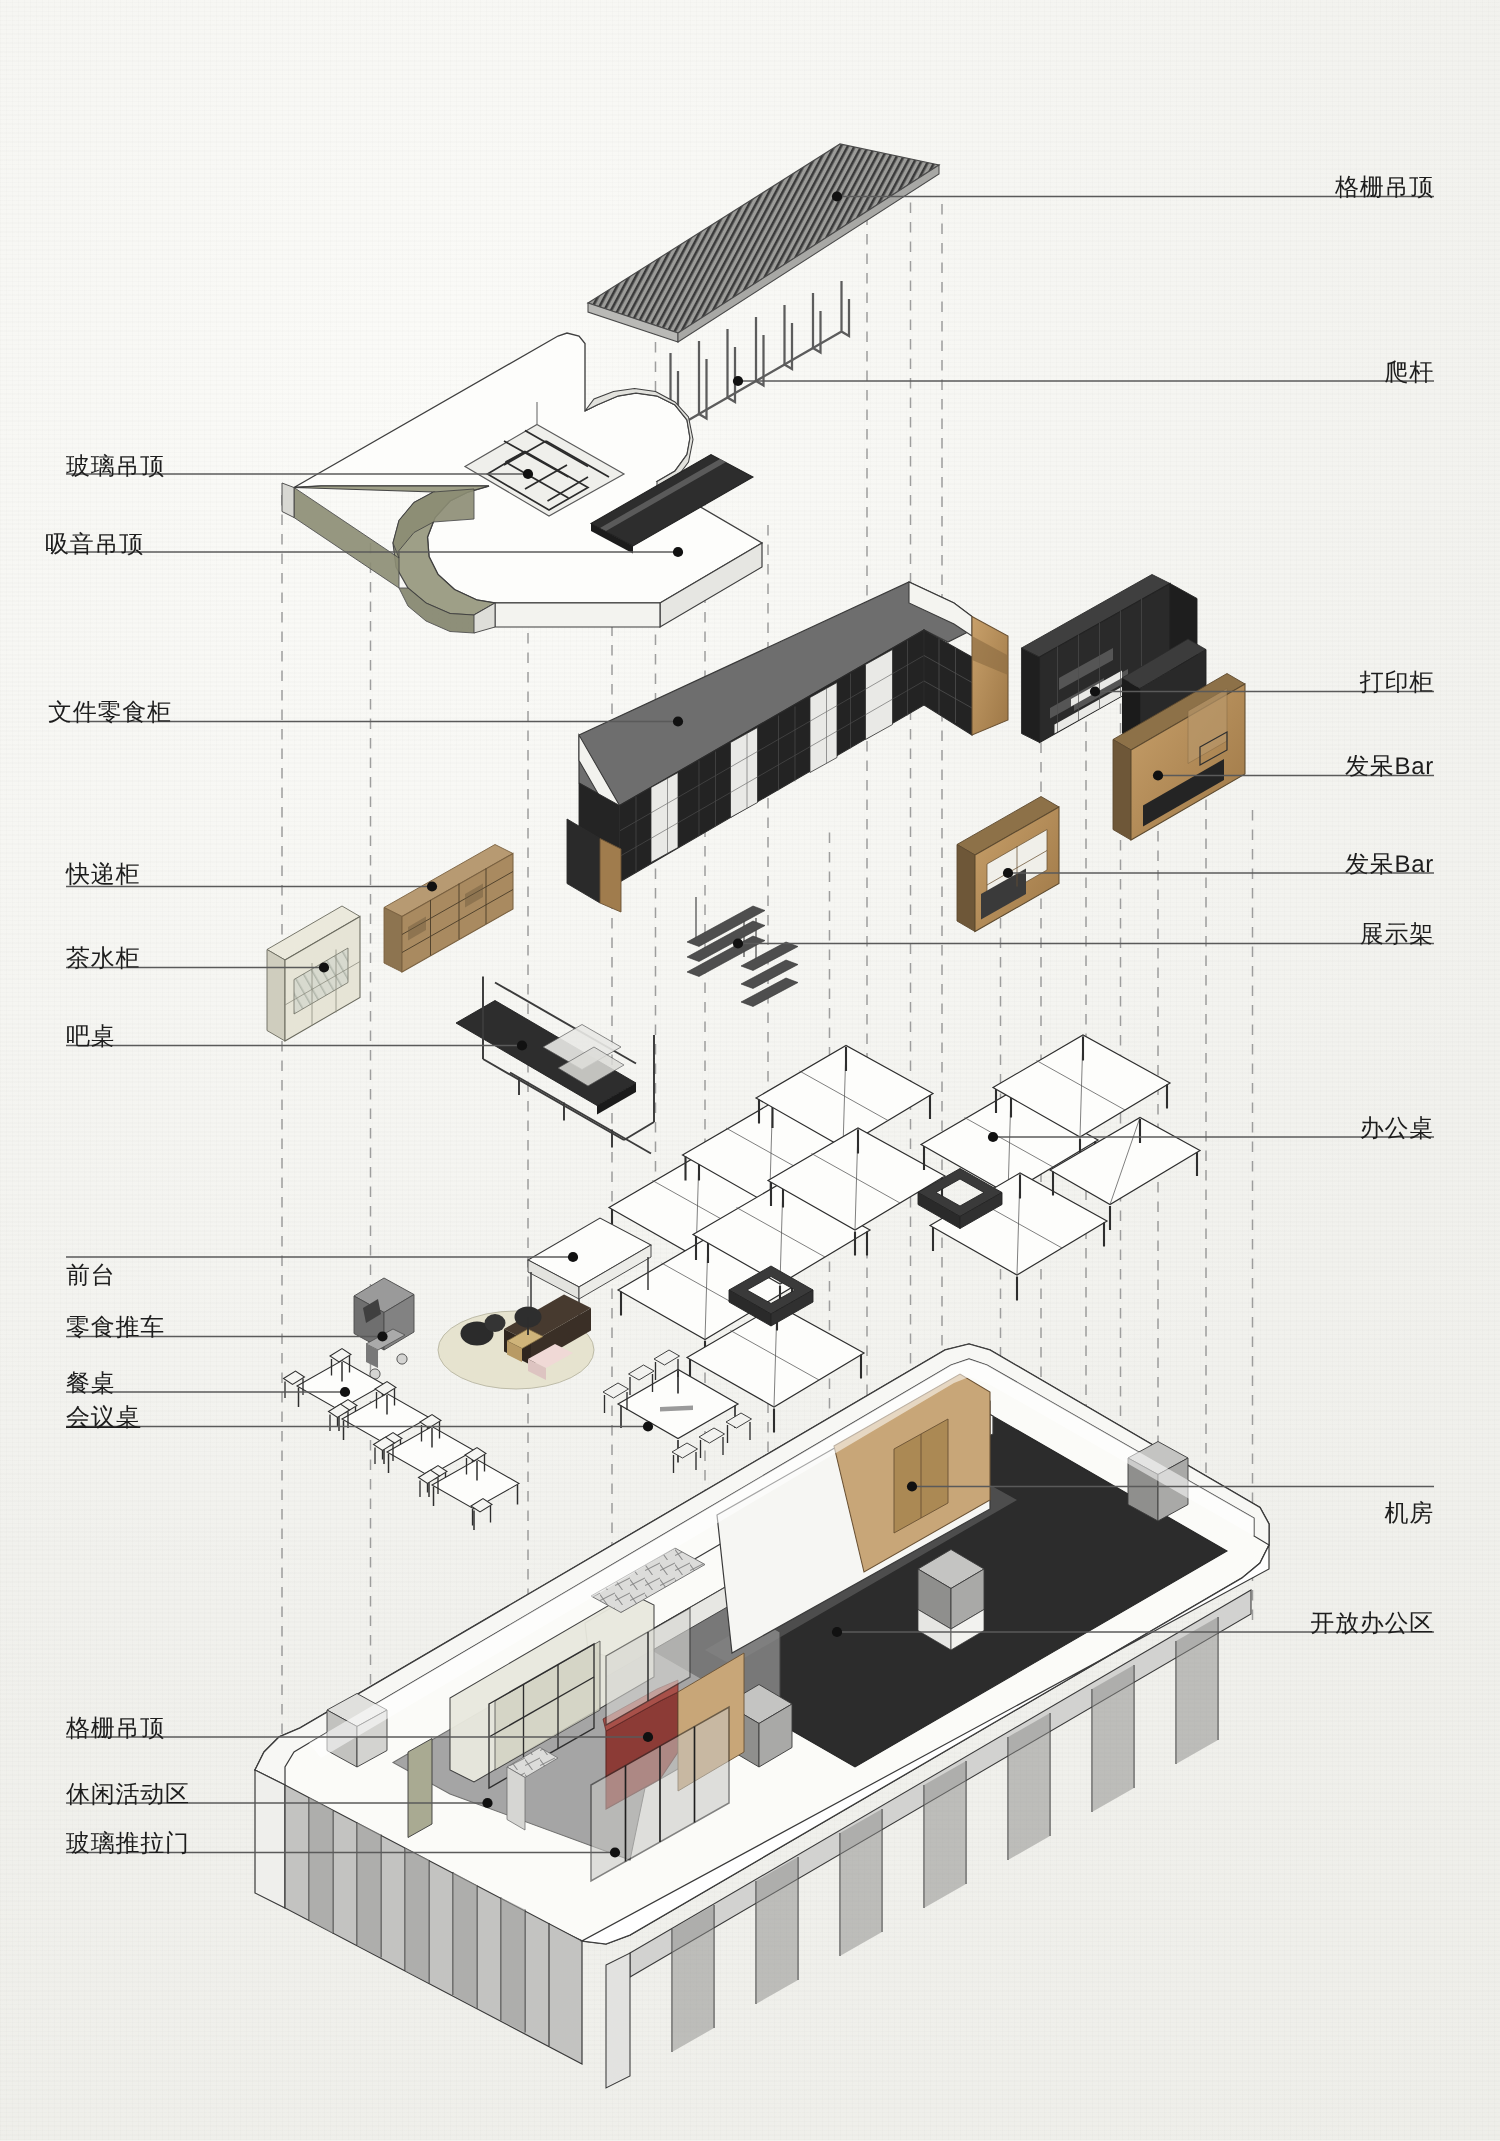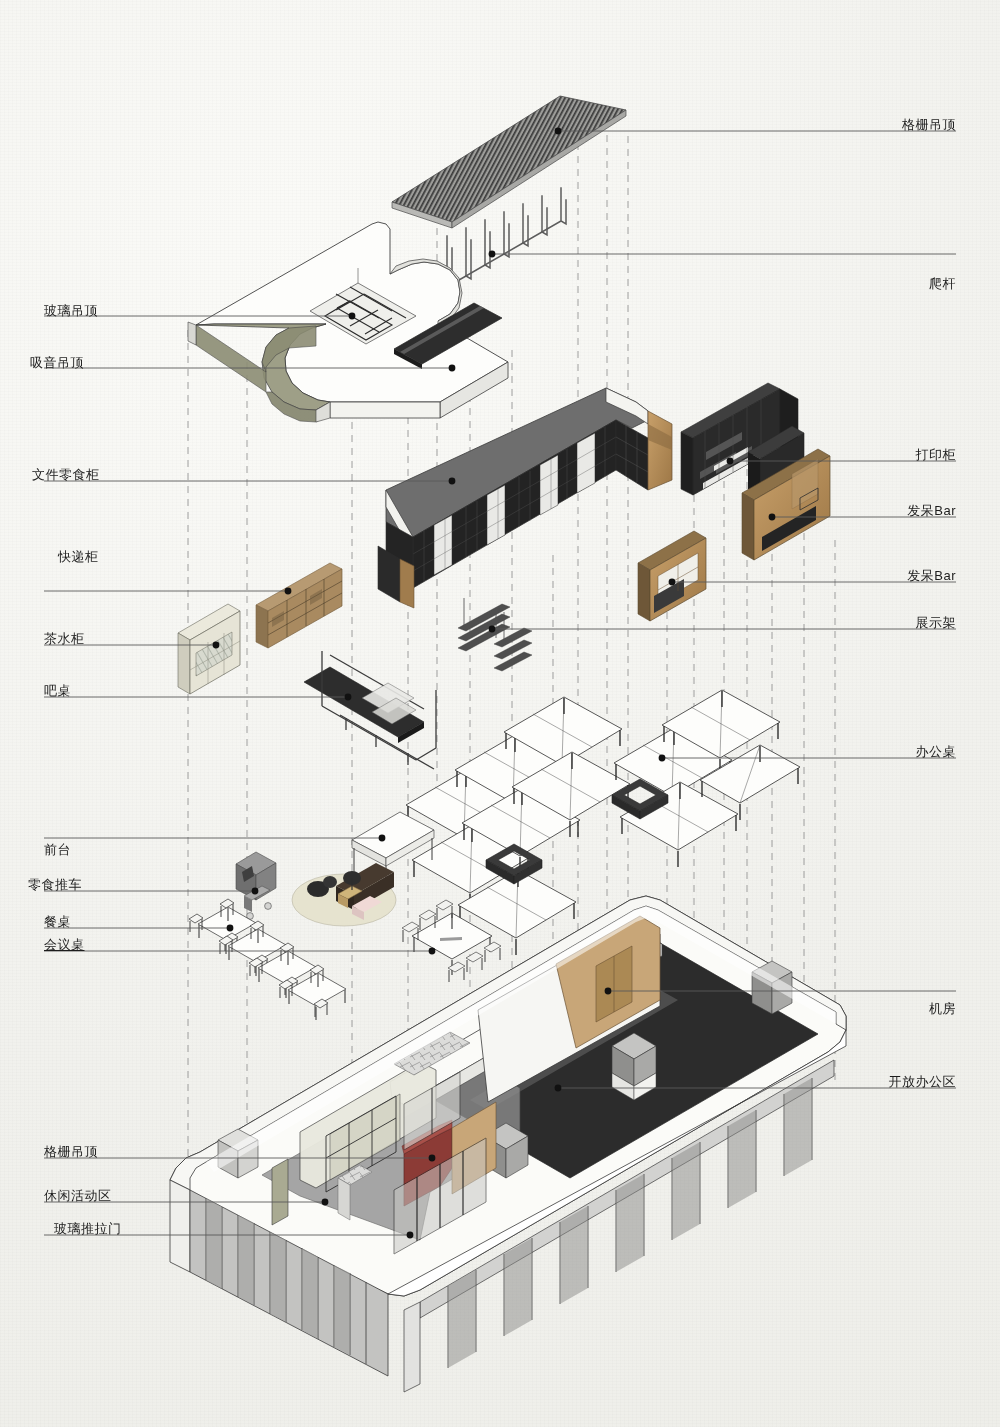--- a/index.html
+++ b/index.html
@@ -13,21 +13,21 @@
     position:absolute;inset:0;pointer-events:none;z-index:0;
     background-image:
       repeating-linear-gradient(0deg, rgba(0,0,0,0.012) 0px, rgba(0,0,0,0.012) 1px, rgba(255,255,255,0) 1px, rgba(255,255,255,0) 3px),
       repeating-linear-gradient(90deg, rgba(0,0,0,0.010) 0px, rgba(0,0,0,0.010) 1px, rgba(255,255,255,0) 1px, rgba(255,255,255,0) 4px),
       radial-gradient(circle at 30% 20%, #fbfbf8 0%, #f1f1ed 60%, #eeeee9 100%);
     opacity:1;
   }
   #drawing{position:absolute;inset:0;z-index:1;}
   .lbl{
     position:absolute;z-index:3;
-    font-size:13px;color:#1d1d1d;letter-spacing:.5px;
+    font-size:16px;color:#1d1d1d;letter-spacing:.5px;
     white-space:nowrap;line-height:1;
   }
   .lbl.right{text-align:right;}
   .lbl.left{text-align:left;}
 </style>
 </head>
 <body>
 
 <div id="paper-texture"></div>
 
@@ -800,34 +800,34 @@
     <circle cx="662" cy="758" r="3.4"></circle>
       <circle cx="608" cy="991" r="3.4"></circle>
     <circle cx="558" cy="1088" r="3.4"></circle>
   </g>
 </svg>
 
 <div id="labels-left">
     <div class="lbl left" style="left: 44px; top: 304px;">玻璃吊顶</div>
     <div class="lbl left" style="left: 30px; top: 356px;">吸音吊顶</div>
     <div class="lbl left" style="left: 32px; top: 468px;">文件零食柜</div>
-    <div class="lbl left" style="left: 44px; top: 550px; margin-left: 14px;">快递柜</div>
+    <div class="lbl left" style="left: 44px; top: 576px;">快递柜</div>
     <div class="lbl left" style="left: 44px; top: 632px;">茶水柜</div>
     <div class="lbl left" style="left: 44px; top: 684px;">吧桌</div>
     <div class="lbl left" style="left: 44px; top: 825px; margin-top: 18px;">前台</div>
-    <div class="lbl left" style="left: 28px; top: 878px;">零食推车</div>
+    <div class="lbl left" style="left: 44px; top: 878px;">零食推车</div>
     <div class="lbl left" style="left: 44px; top: 915px;">餐桌</div>
     <div class="lbl left" style="left: 44px; top: 938px; text-decoration: underline;">会议桌</div>
     <div class="lbl left" style="left: 44px; top: 1145px;">格栅吊顶</div>
     <div class="lbl left" style="left: 44px; top: 1189px;">休闲活动区</div>
-    <div class="lbl left" style="left: 54px; top: 1222px; text-align: center;">玻璃推拉门</div>
+    <div class="lbl left" style="left: 44px; top: 1222px; text-align: center;">玻璃推拉门</div>
   </div>
 <div id="labels-right">
     <div class="lbl right" style="left: 756px; width: 200px; top: 118px;">格栅吊顶</div>
-    <div class="lbl right" style="left: 756px; width: 200px; top: 241px; margin-top: 36px;">爬杆</div>
+    <div class="lbl right" style="left: 756px; width: 200px; top: 241px;">爬杆</div>
     <div class="lbl right" style="left: 756px; width: 200px; top: 448px;">打印柜</div>
     <div class="lbl right" style="left: 756px; width: 200px; top: 504px;">发呆Bar</div>
     <div class="lbl right" style="left: 756px; width: 200px; top: 569px;">发呆Bar</div>
     <div class="lbl right" style="left: 756px; width: 200px; top: 616px;">展示架</div>
     <div class="lbl right" style="left: 756px; width: 200px; top: 745px;">办公桌</div>
     <div class="lbl right" style="left: 756px; width: 200px; top: 1002px;">机房</div>
     <div class="lbl right" style="left: 756px; width: 200px; top: 1075px;">开放办公区</div>
   </div>
 
 </body></html>

